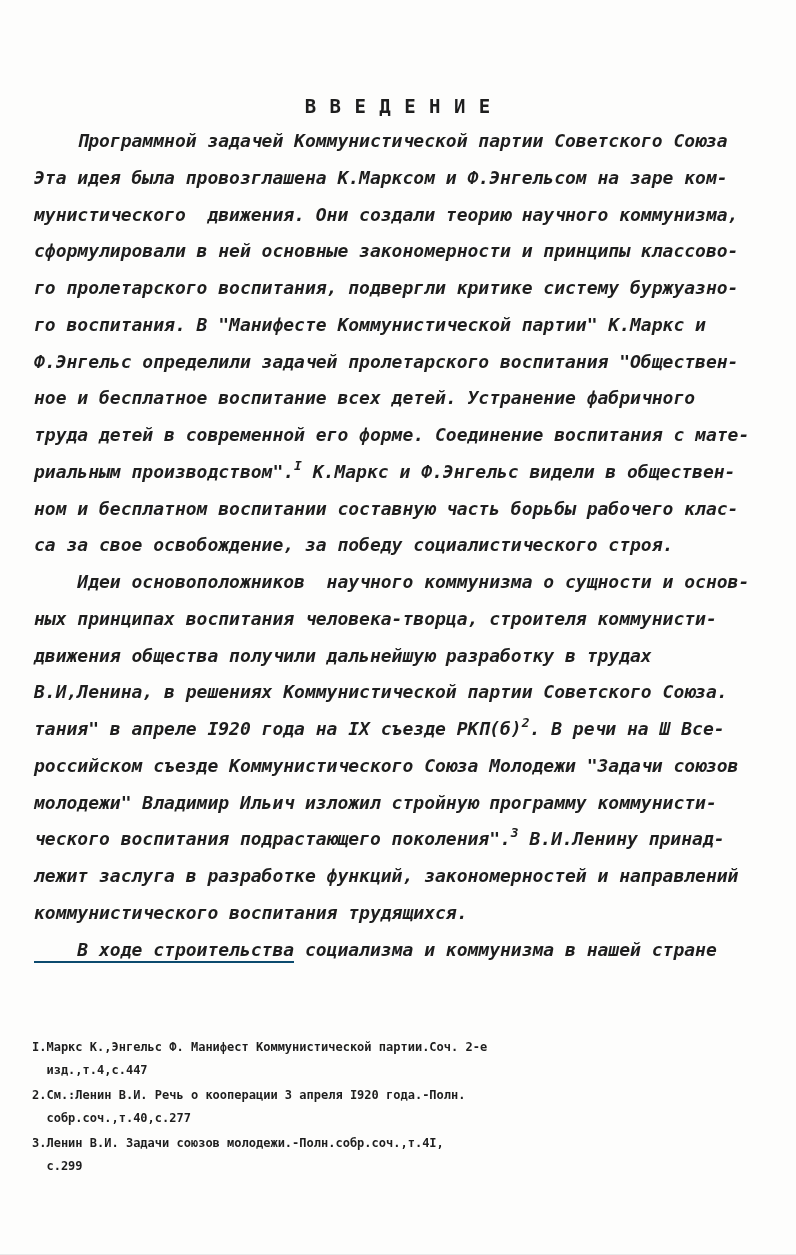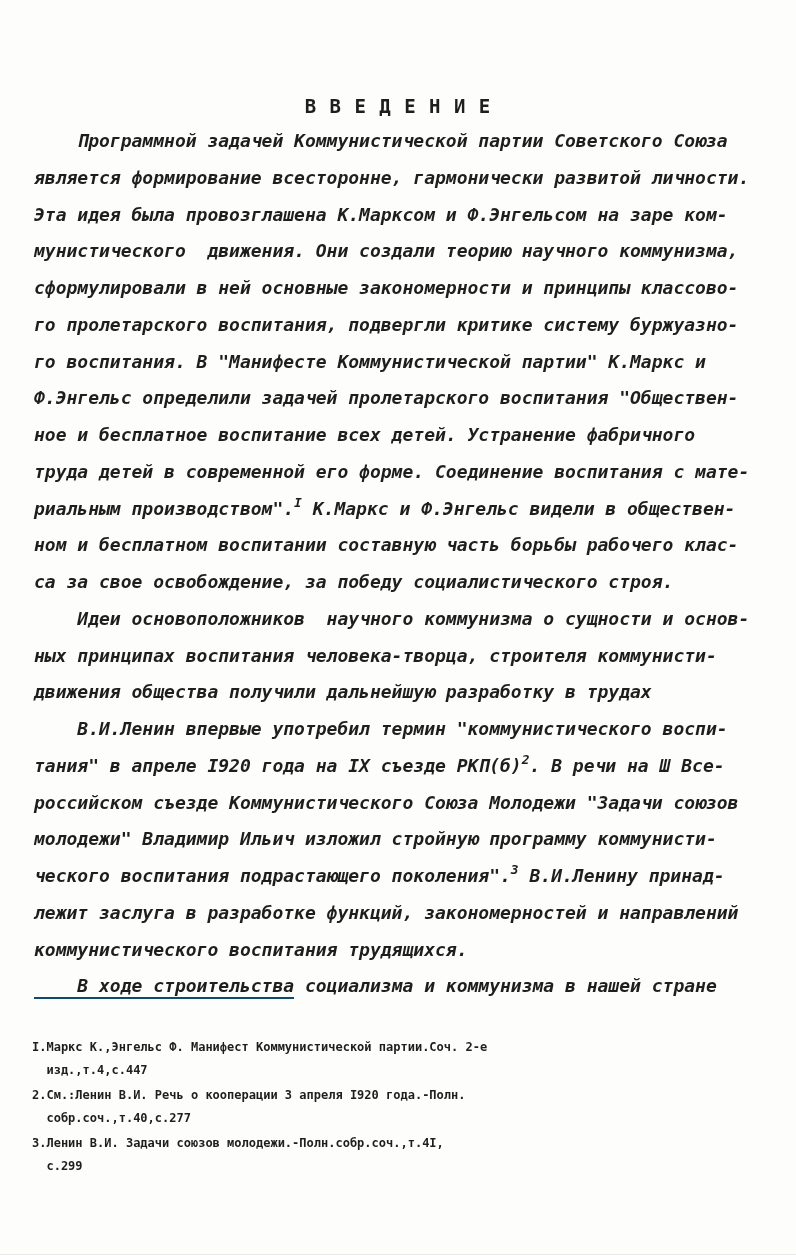--- a/index.html
+++ b/index.html
@@ -68,36 +68,35 @@
     white-space: pre;
   }
 </style>
 </head>
 <body>
 
 <div class="page" style="background: rgb(253, 253, 252); color: rgb(30, 30, 30);">
   <div class="title">В В Е Д Е Н И Е</div>
   <div class="body" id="body-lines">
       <div class="line">    Программной задачей Коммунистической партии Советского Союза</div>
-      <div class="line">является формирование всесторонне, гармонически развитой личности.</div>
       <div class="line">Эта идея была провозглашена К.Марксом и Ф.Энгельсом на заре ком-</div>
       <div class="line">мунистического  движения. Они создали теорию научного коммунизма,</div>
       <div class="line">сформулировали в ней основные закономерности и принципы классово-</div>
       <div class="line">го пролетарского воспитания, подвергли критике систему буржуазно-</div>
       <div class="line">го воспитания. В "Манифесте Коммунистической партии" К.Маркс и</div>
       <div class="line">Ф.Энгельс определили задачей пролетарского воспитания "Обществен-</div>
       <div class="line">ное и бесплатное воспитание всех детей. Устранение фабричного</div>
       <div class="line">труда детей в современной его форме. Соединение воспитания с мате-</div>
       <div class="line">риальным производством".<sup>I</sup> К.Маркс и Ф.Энгельс видели в обществен-</div>
       <div class="line">ном и бесплатном воспитании составную часть борьбы рабочего клас-</div>
       <div class="line">са за свое освобождение, за победу социалистического строя.</div>
       <div class="line">    Идеи основоположников  научного коммунизма о сущности и основ-</div>
       <div class="line">ных принципах воспитания человека-творца, строителя коммунисти-</div>
       <div class="line">движения общества получили дальнейшую разработку в трудах</div>
-      <div class="line">    В.И.Ленин впервые употребил термин "коммунистического воспи-</div>
+      <div class="line">В.И,Ленина, в решениях Коммунистической партии Советского Союза.</div>
       <div class="line">тания" в апреле I920 года на IX съезде РКП(б)<sup>2</sup>. В речи на Ш Все-</div>
       <div class="line">российском съезде Коммунистического Союза Молодежи "Задачи союзов</div>
       <div class="line">молодежи" Владимир Ильич изложил стройную программу коммунисти-</div>
       <div class="line">ческого воспитания подрастающего поколения".<sup>3</sup> В.И.Ленину принад-</div>
       <div class="line">лежит заслуга в разработке функций, закономерностей и направлений</div>
       <div class="line">коммунистического воспитания трудящихся.</div>
       <div class="line"><span class="u">    В ходе строительства</span> социализма и коммунизма в нашей стране</div>
     </div>
   <div class="footnotes" id="footnotes">
       <div class="footnote">

